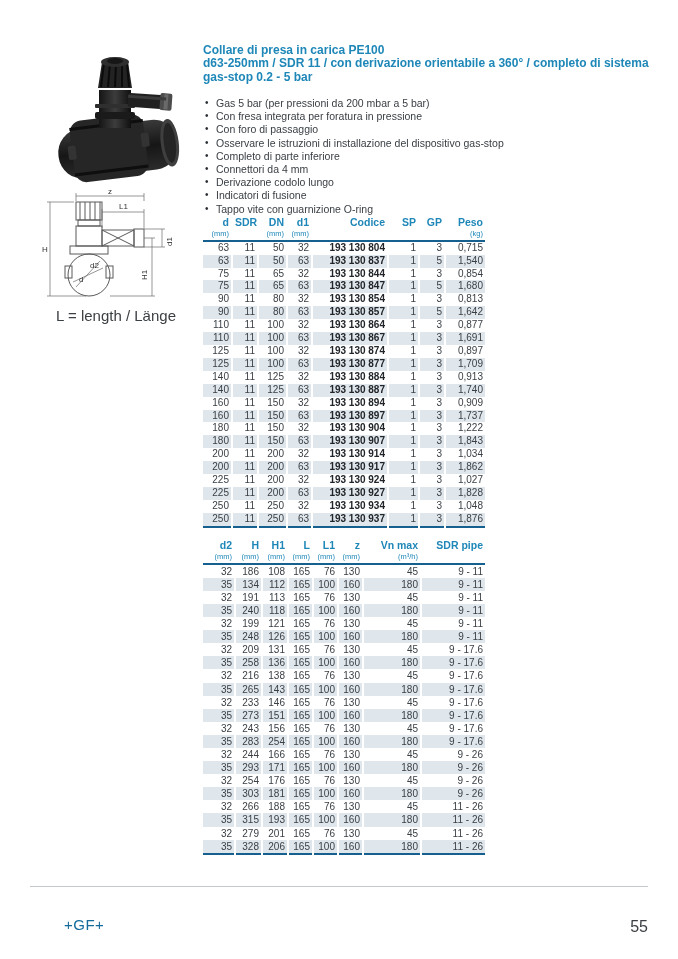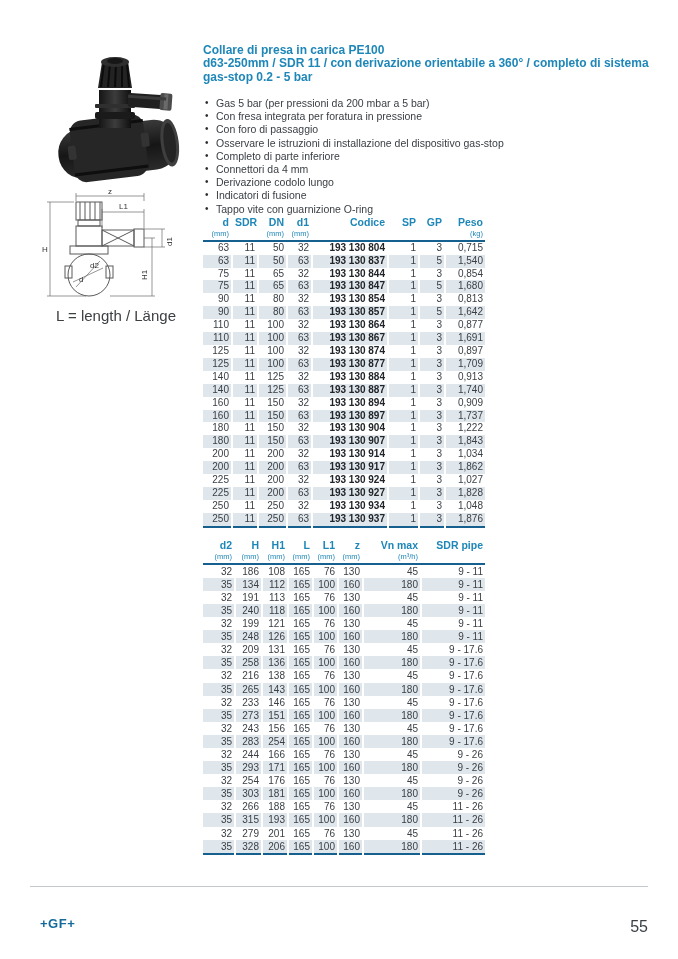--- a/index.html
+++ b/index.html
@@ -30,21 +30,21 @@
   thead tr.labels th{font-size:10.5px;line-height:13px;}
   thead tr.units th{font-size:7.5px;line-height:9px;font-weight:normal;padding-bottom:2px;border-bottom:2px solid var(--rule);}
   td{font-size:10px;text-align:right;padding:0 2px;white-space:nowrap;color:var(--text);}
   #table1 td{line-height:12.9px;}
   #table2 td{line-height:13.1px;}
   tbody tr:nth-child(even) td{background:var(--stripe);}
   td,th{border-left:2px solid #ffffff;}
   td:first-child,th:first-child{border-left:none;}
   td.code{font-weight:bold;color:#212529;}
   .footer-rule{position:absolute;left:30px;top:886px;width:618px;height:1px;background:#c3c8cc;}
-  .logo{position:absolute;left:40px;top:916px;font-size:13px;font-weight:bold;color:var(--logo);letter-spacing:0.5px;}
+  .logo{position:absolute;left:64px;top:916px;font-size:15px;font-weight:normal;color:var(--logo);letter-spacing:0.5px;}
   .pageno{position:absolute;right:30px;top:918px;font-size:16px;color:#3b4045;}
   svg text{font-family:"Liberation Sans", sans-serif;}
 </style>
 </head>
 <body>
 
 <div class="photo">
   <svg viewBox="0 0 135 138" width="135" height="138">
     <defs>
       <linearGradient id="pg" x1="0" y1="0" x2="0" y2="1">

